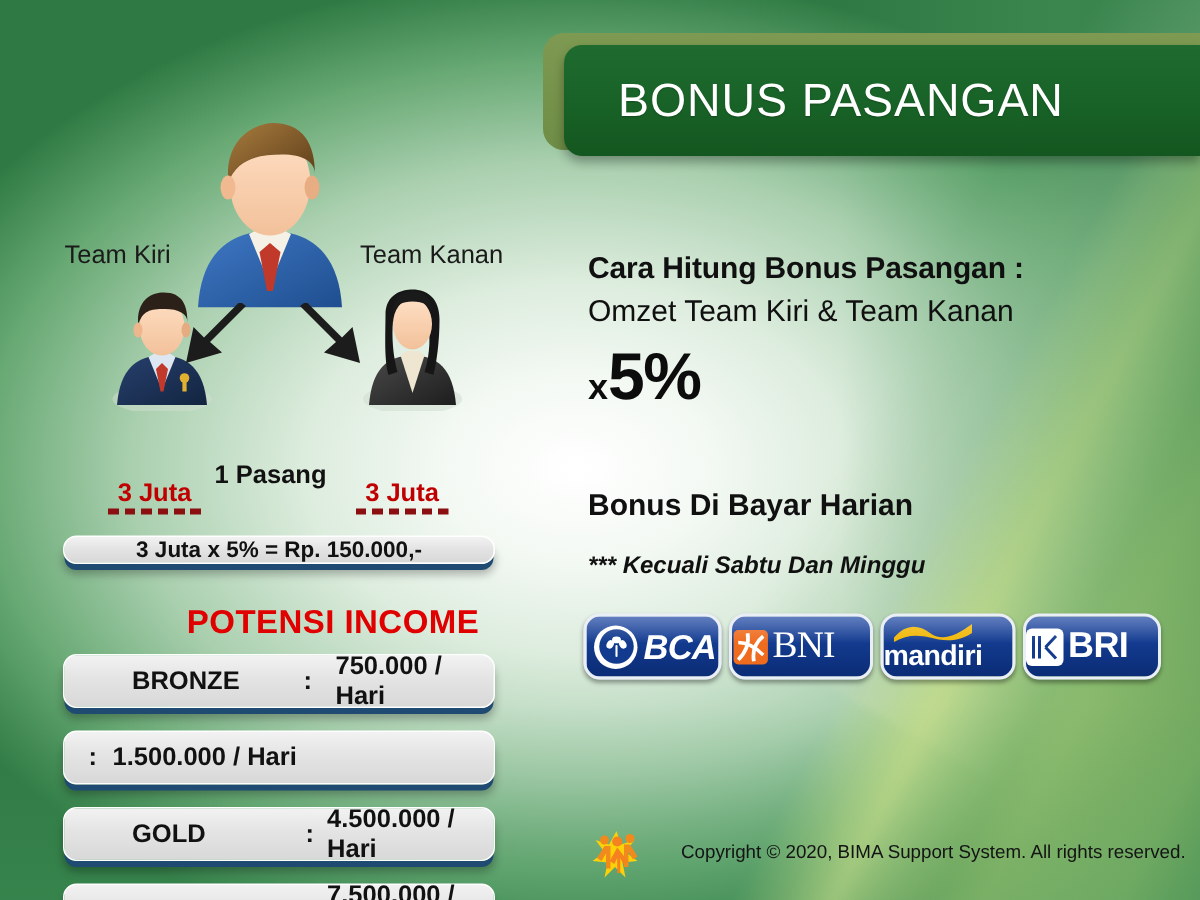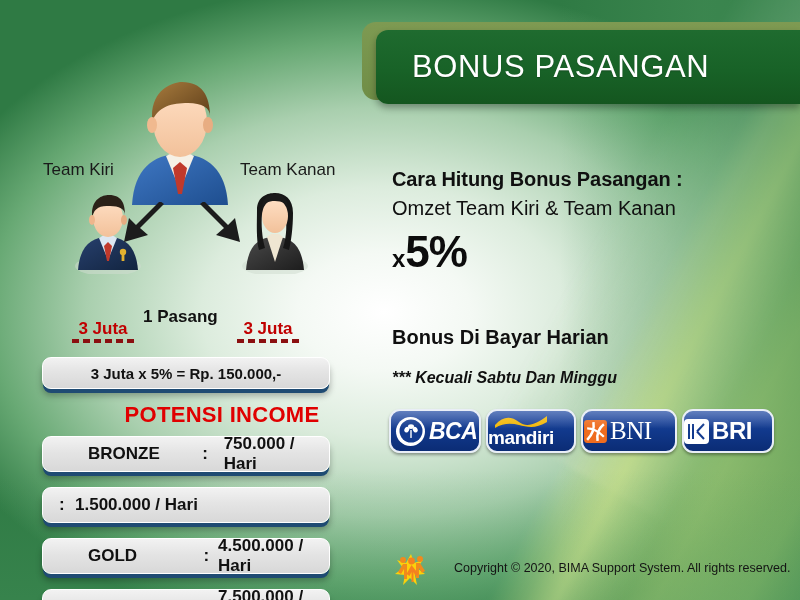--- a/index.html
+++ b/index.html
@@ -108,21 +108,21 @@
   .pill {
     position: relative;
     background: linear-gradient(180deg,#f2f2f2 0%,#e4e4e4 45%,#d8d8d8 100%);
     border-radius: 9px;
     border: 1px solid #ffffff;
     box-shadow: 0 5px 0 -1px #1f4b73, 0 7px 6px rgba(0,0,0,.28);
     display: flex; align-items: center;
     color: #111; font-weight: bold;
   }
   #calc-box {
-    position: absolute; left: 42px; top: 297px; width: 288px; height: 32px;
+    position: absolute; left: 42px; top: 297px; width: 288px; height: 19px;
     justify-content: center; font-size: 15px;
   }
   #potensi {
     position: absolute; left: 0; top: 342px; width: 360px;
     text-align: center; color: #e00000; font-size: 22px; font-weight: bold;
     letter-spacing: .3px;
     margin-left: 42px;
   }
   .rank-row {
     position: absolute; left: 42px; width: 288px; height: 36px;
@@ -329,37 +329,37 @@
             <ellipse cx="12" cy="7.6" rx="3" ry="2.3"></ellipse>
             <ellipse cx="7.8" cy="10.6" rx="3" ry="2.3" transform="rotate(-62 7.8 10.6)"></ellipse>
             <ellipse cx="16.2" cy="10.6" rx="3" ry="2.3" transform="rotate(62 16.2 10.6)"></ellipse>
             <rect x="11.3" y="11" width="1.4" height="8" rx=".6"></rect>
           </g>
         </svg>
       </span>
       <span class="bca-text">BCA</span>
     </div>
 
-    <div class="bank" id="bank-mandiri">
-      <div style="display:flex;flex-direction:column;align-items:center;line-height:1;">
-        <svg width="56" height="13" viewBox="0 0 56 13">
-          <path d="M2 10 C10 1 18 1 26 7 C34 13 43 9 54 1 L54 7 C43 14 34 12 26 10 C18 8 10 8 2 13 Z" fill="#f2b705"></path>
-        </svg>
-        <span class="mandiri-text">mandiri</span>
-      </div>
-    </div>
-
     <div class="bank" id="bank-bni">
       <svg class="bni-emblem" viewBox="0 0 24 24">
         <rect x="1" y="1" width="22" height="22" rx="3" fill="#ef6c1f"></rect>
         <path d="M4 20 C9 15 11 9 10 3" stroke="#ffffff" stroke-width="2.4" fill="none"></path>
         <path d="M20 5 C15 9 13 15 14 21" stroke="#ffffff" stroke-width="2.4" fill="none"></path>
         <path d="M4 9 C10 9 16 13 20 17" stroke="#ffffff" stroke-width="2.2" fill="none"></path>
       </svg>
       <span class="bni-text">BNI</span>
+    </div>
+
+    <div class="bank" id="bank-mandiri">
+      <div style="display:flex;flex-direction:column;align-items:center;line-height:1;">
+        <svg width="56" height="13" viewBox="0 0 56 13">
+          <path d="M2 10 C10 1 18 1 26 7 C34 13 43 9 54 1 L54 7 C43 14 34 12 26 10 C18 8 10 8 2 13 Z" fill="#f2b705"></path>
+        </svg>
+        <span class="mandiri-text">mandiri</span>
+      </div>
     </div>
 
     <div class="bank" id="bank-bri">
       <span class="bri-emblem">
         <svg width="21" height="21" viewBox="0 0 21 21">
           <g stroke="#123a8e" stroke-width="2" fill="none">
             <path d="M3 3 L3 18"></path>
             <path d="M7 3 L7 18"></path>
             <path d="M11 10.5 L18 3"></path>
             <path d="M11 10.5 L18 18"></path>

